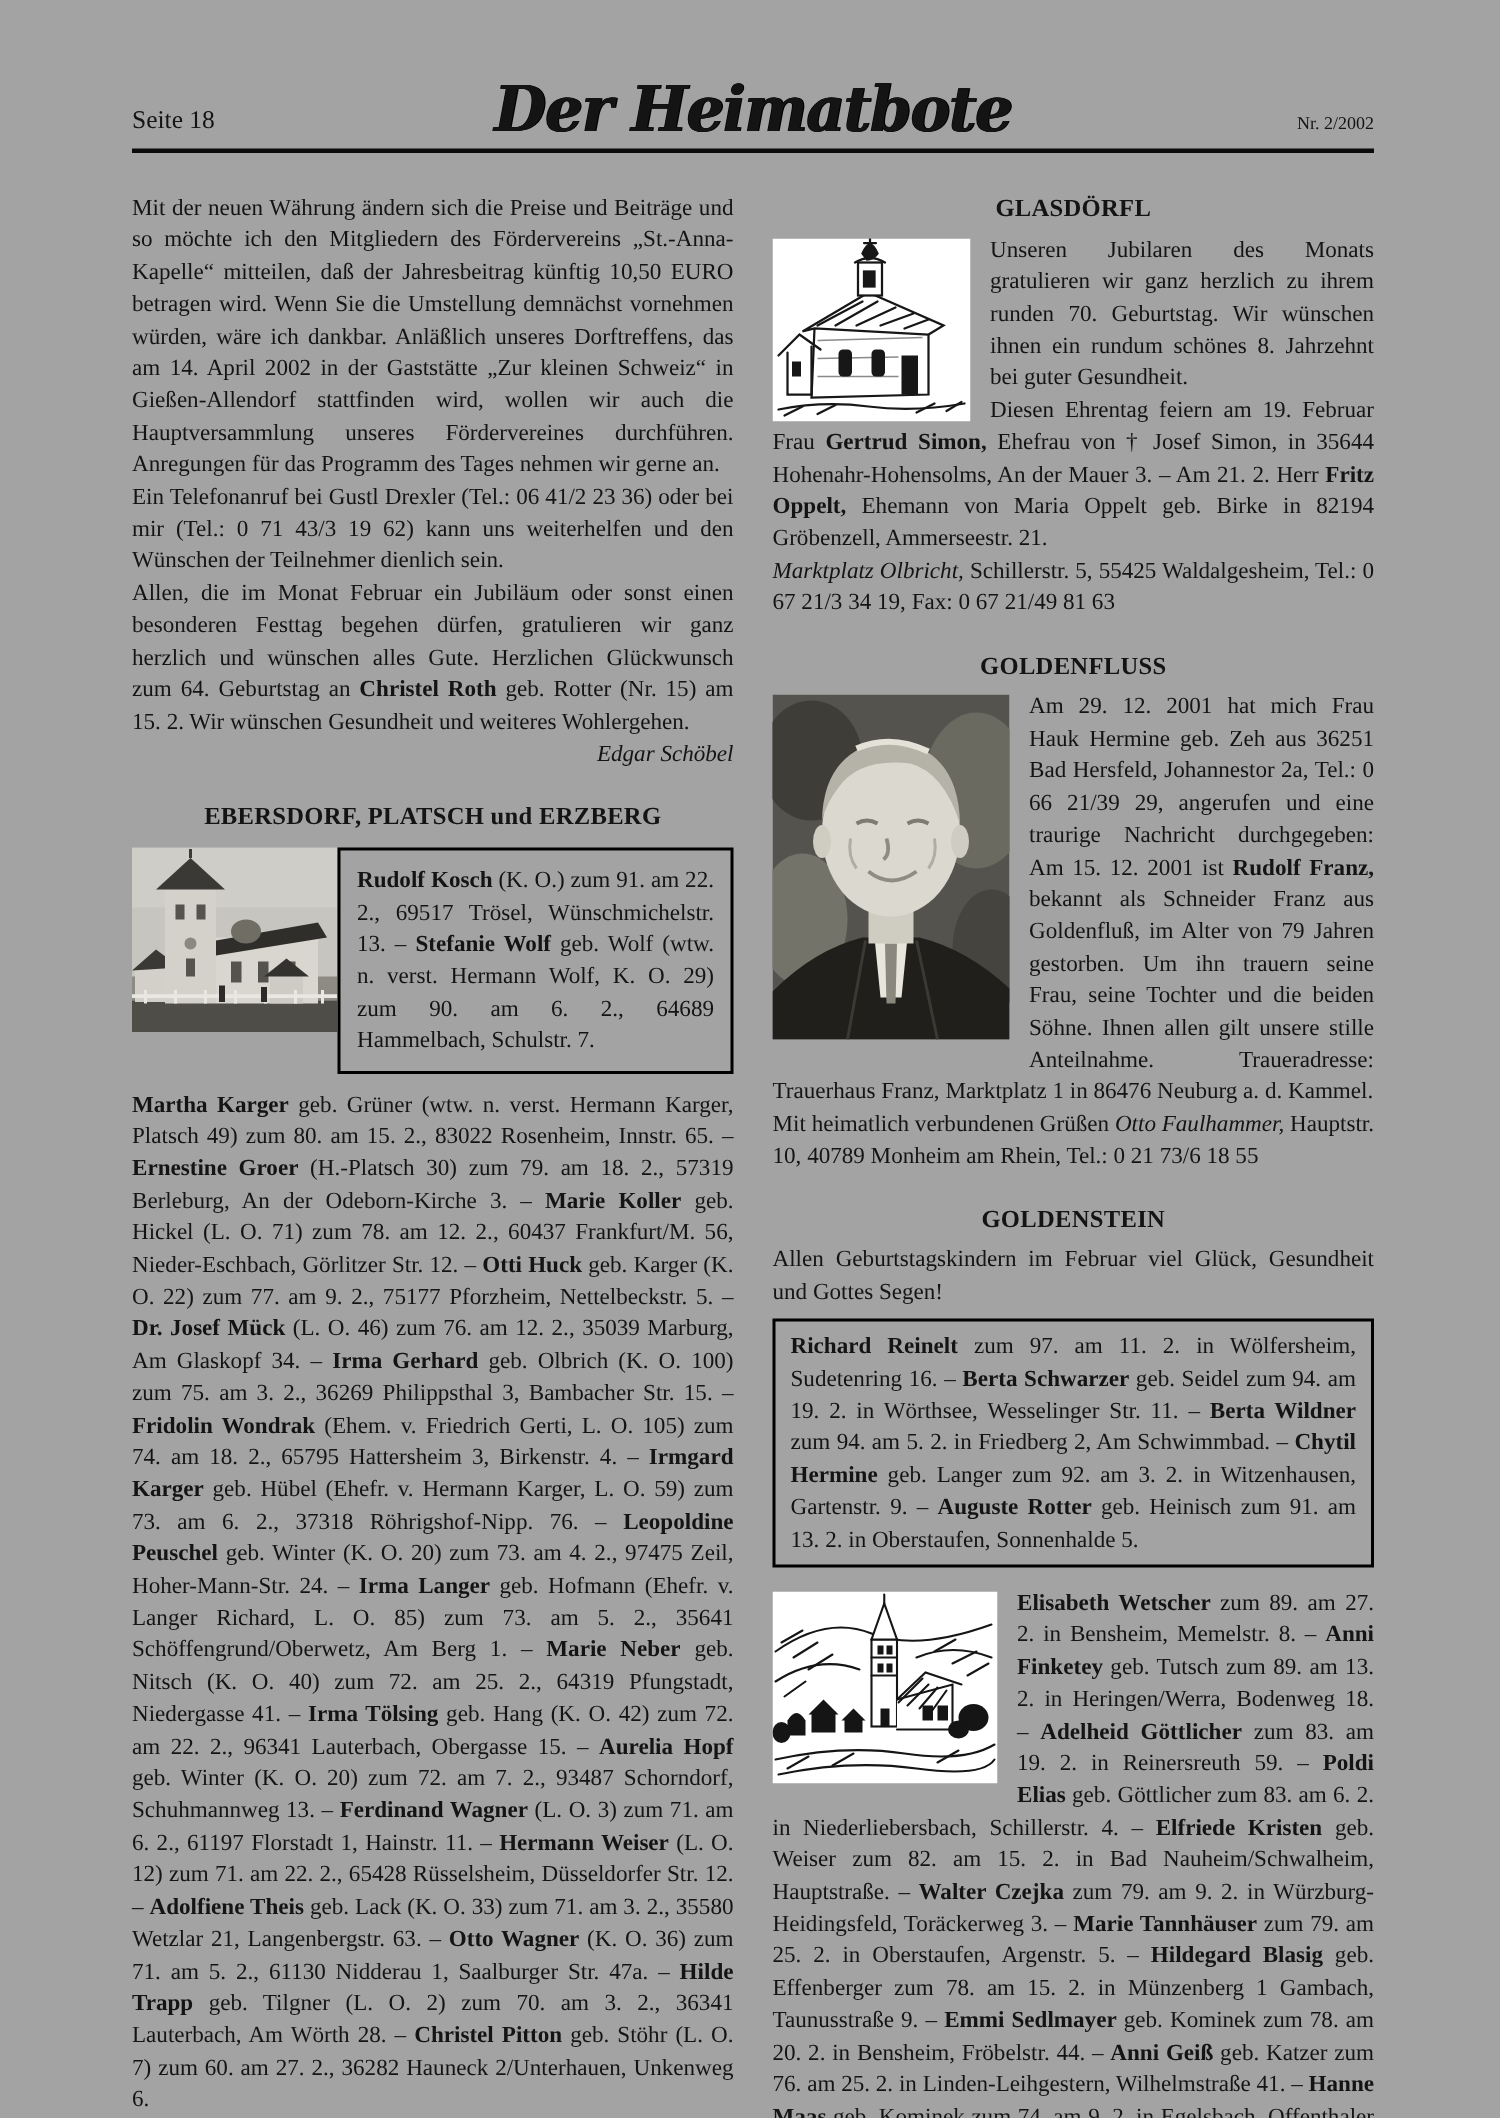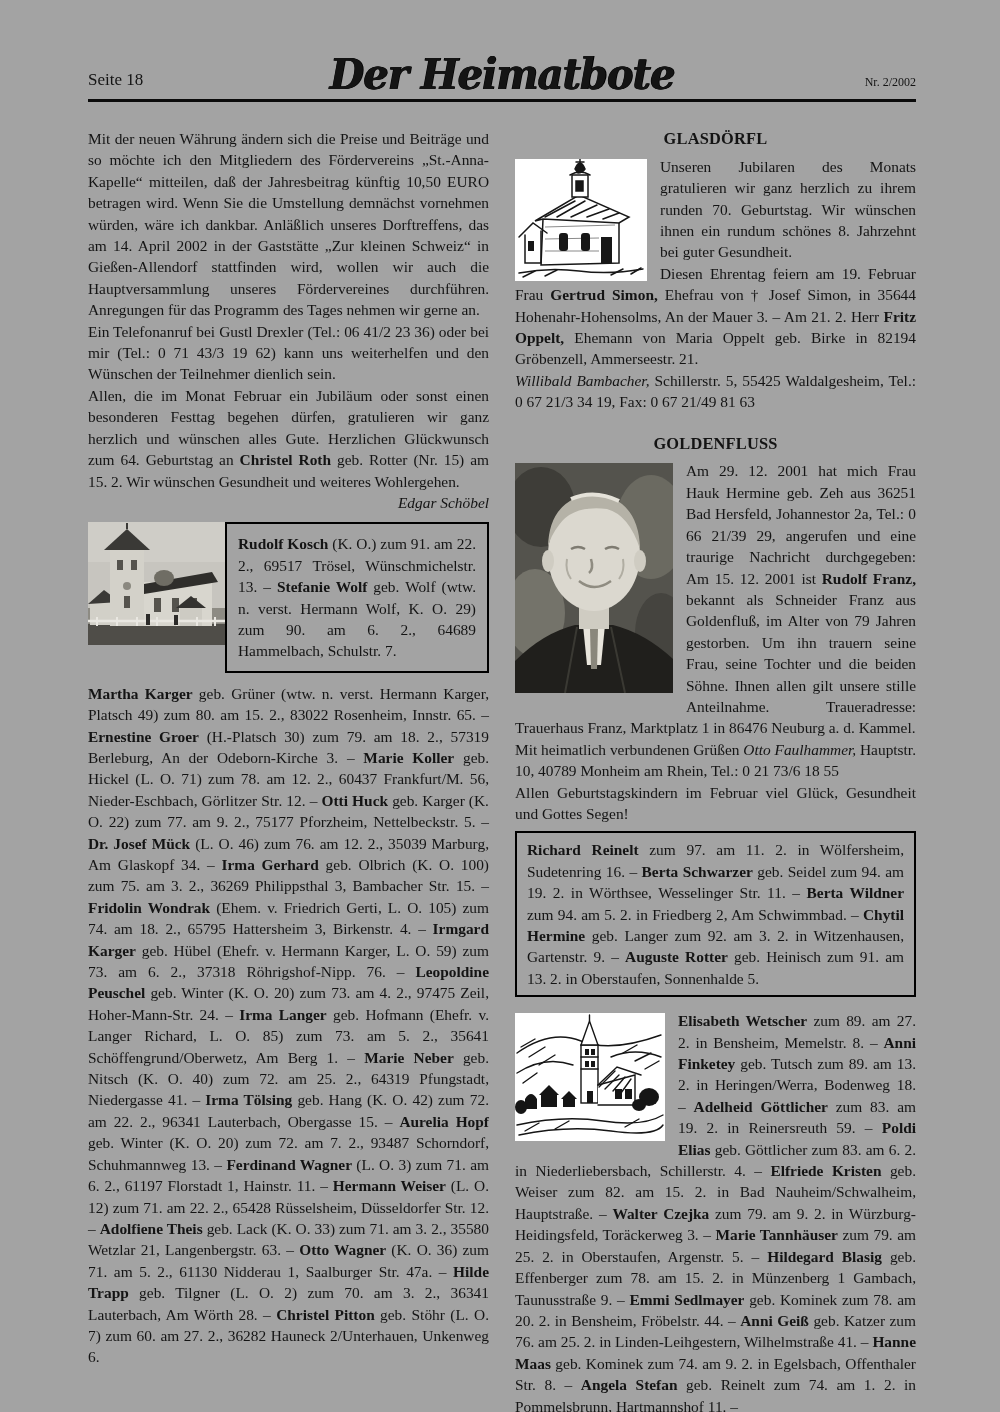--- a/index.html
+++ b/index.html
@@ -45,20 +45,21 @@
   <div class="header-rule"></div>
 
   <div class="columns">
 
     <div class="col">
       <p><span>Mit der neuen Währung ändern sich die Preise und Beiträge und so möchte ich den Mitgliedern des Fördervereins „St.-Anna-Kapelle“ mitteilen, daß der Jahresbeitrag künftig 10,50 EURO betragen wird. Wenn Sie die Umstellung demnächst vornehmen würden, wäre ich dankbar. Anläßlich unseres Dorftreffens, das am 14. April 2002 in der Gaststätte „Zur kleinen Schweiz“ in Gießen-Allendorf stattfinden wird, wollen wir auch die Hauptversammlung unseres Fördervereines durchführen. Anregungen für das Programm des Tages nehmen wir gerne an.</span></p>
       <p><span>Ein Telefonanruf bei Gustl Drexler (Tel.: 06 41/2 23 36) oder bei mir (Tel.: 0 71 43/3 19 62) kann uns weiterhelfen und den Wünschen der Teilnehmer dienlich sein.</span></p>
       <p><span>Allen, die im Monat Februar ein Jubiläum oder sonst einen besonderen Festtag begehen dürfen, gratulieren wir ganz herzlich und wünschen alles Gute. Herzlichen Glückwunsch zum 64. Geburtstag an </span><b>Christel Roth</b><span> geb. Rotter (Nr. 15) am 15. 2. Wir wünschen Gesundheit und weiteres Wohlergehen.</span></p>
       <p class="sig">Edgar Schöbel</p>
 
+      <h2 class="sec">EBERSDORF, PLATSCH und ERZBERG</h2>
 
       <div class="kosch-row">
         <svg width="137" height="123" viewBox="0 0 137 123" aria-hidden="true">
           <rect width="137" height="123" fill="#c7c5bf"></rect>
           <rect x="0" y="0" width="137" height="40" fill="#cfcdc7"></rect>
           <rect x="0" y="86" width="137" height="16" fill="#8d8b83"></rect>
           <rect x="0" y="102" width="137" height="21" fill="#4f4d48"></rect>
           <rect x="2" y="80" width="28" height="23" fill="#d2d0c8"></rect>
           <polygon points="0,82 16,68 32,80" fill="#3a3936"></polygon>
           <rect x="22" y="26" width="34" height="78" fill="#d3d1c9"></rect>
@@ -124,21 +125,21 @@
             <rect x="66" y="74" width="9" height="18" rx="3"></rect>
             <rect x="86" y="78" width="11" height="26"></rect>
             <rect x="13" y="82" width="6" height="10"></rect>
           </g>
           <g stroke="#171717" stroke-width="1">
             <path d="M30 68 L100 66 M30 80 L84 79 M30 92 L84 92" opacity=".5"></path>
           </g>
         </svg>
         <p><span>Unseren Jubilaren des Monats gratulieren wir ganz herzlich zu ihrem runden 70. Geburtstag. Wir wünschen ihnen ein rundum schönes 8. Jahrzehnt bei guter Gesundheit.</span></p>
         <p><span>Diesen Ehrentag feiern am 19. Februar Frau </span><b>Gertrud Simon,</b><span> Ehefrau von † Josef Simon, in 35644 Hohenahr-Hohensolms, An der Mauer 3. – Am 21. 2. Herr </span><b>Fritz Oppelt,</b><span> Ehemann von Maria Oppelt geb. Birke in 82194 Gröbenzell, Ammerseestr. 21.</span></p>
-        <p><i>Willibald Bambacher,</i><span> Schillerstr. 5, 55425 Waldalgesheim, Tel.: 0 67 21/3 34 19, Fax: 0 67 21/49 81 63</span></p>
+        <p><i>Marktplatz Olbricht,</i><span> Schillerstr. 5, 55425 Waldalgesheim, Tel.: 0 67 21/3 34 19, Fax: 0 67 21/49 81 63</span></p>
       </div>
 
       <h2 class="sec">GOLDENFLUSS</h2>
       <div class="flow">
         <svg class="fl" width="158" height="230" viewBox="0 0 158 230" aria-hidden="true">
           <rect width="158" height="230" fill="#54534d"></rect>
           <ellipse cx="26" cy="44" rx="34" ry="40" fill="#3e3d38"></ellipse>
           <ellipse cx="136" cy="64" rx="36" ry="52" fill="#6b6a61"></ellipse>
           <ellipse cx="20" cy="150" rx="30" ry="44" fill="#74736a"></ellipse>
           <ellipse cx="146" cy="170" rx="26" ry="40" fill="#45443f"></ellipse>
@@ -153,20 +154,21 @@
           <ellipse cx="33" cy="98" rx="6" ry="11" fill="#cfccc2"></ellipse>
           <ellipse cx="125" cy="98" rx="6" ry="11" fill="#cfccc2"></ellipse>
           <path d="M56 86 Q63 82 70 86 M90 86 Q97 82 104 86" stroke="#7e7b71" stroke-width="2.5" fill="none"></path>
           <path d="M76 96 Q79 106 74 110 M64 118 Q79 130 96 118" stroke="#8f8c81" stroke-width="2.5" fill="none"></path>
           <path d="M52 96 Q50 108 56 116 M108 96 Q110 108 104 116" stroke="#b0ada2" stroke-width="2" fill="none"></path>
         </svg>
         <p><span>Am 29. 12. 2001 hat mich Frau Hauk Hermine geb. Zeh aus 36251 Bad Hersfeld, Johannestor 2a, Tel.: 0 66 21/39 29, angerufen und eine traurige Nachricht durchgegeben: Am 15. 12. 2001 ist </span><b>Rudolf Franz,</b><span> bekannt als Schneider Franz aus Goldenfluß, im Alter von 79 Jahren gestorben. Um ihn trauern seine Frau, seine Tochter und die beiden Söhne. Ihnen allen gilt unsere stille Anteilnahme. Traueradresse: Trauerhaus Franz, Marktplatz 1 in 86476 Neuburg a. d. Kammel.</span></p>
         <p><span>Mit heimatlich verbundenen Grüßen </span><i>Otto Faulhammer,</i><span> Hauptstr. 10, 40789 Monheim am Rhein, Tel.: 0 21 73/6 18 55</span></p>
       </div>
 
+      <h2 class="sec">GOLDENSTEIN</h2>
       <p><span>Allen Geburtstagskindern im Februar viel Glück, Gesundheit und Gottes Segen!</span></p>
 
       <div class="reinelt-box">
         <p><b>Richard Reinelt</b><span> zum 97. am 11. 2. in Wölfersheim, Sudetenring 16. – </span><b>Berta Schwarzer</b><span> geb. Seidel zum 94. am 19. 2. in Wörthsee, Wesselinger Str. 11. – </span><b>Berta Wildner</b><span> zum 94. am 5. 2. in Friedberg 2, Am Schwimmbad. – </span><b>Chytil Hermine</b><span> geb. Langer zum 92. am 3. 2. in Witzenhausen, Gartenstr. 9. – </span><b>Auguste Rotter</b><span> geb. Heinisch zum 91. am 13. 2. in Oberstaufen, Sonnenhalde 5.</span></p>
       </div>
 
       <div class="flow">
         <svg class="fl" width="150" height="128" viewBox="0 0 150 128" aria-hidden="true">
           <rect width="150" height="128" fill="#fff"></rect>
           <g stroke="#151515" fill="none" stroke-width="1.4" stroke-linecap="round">

